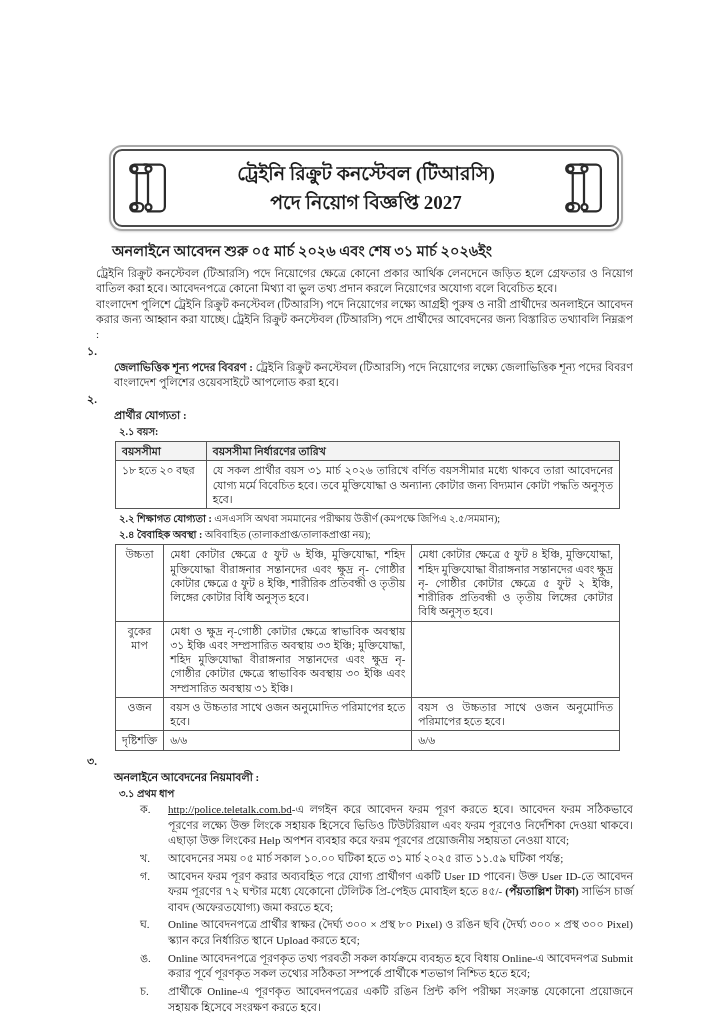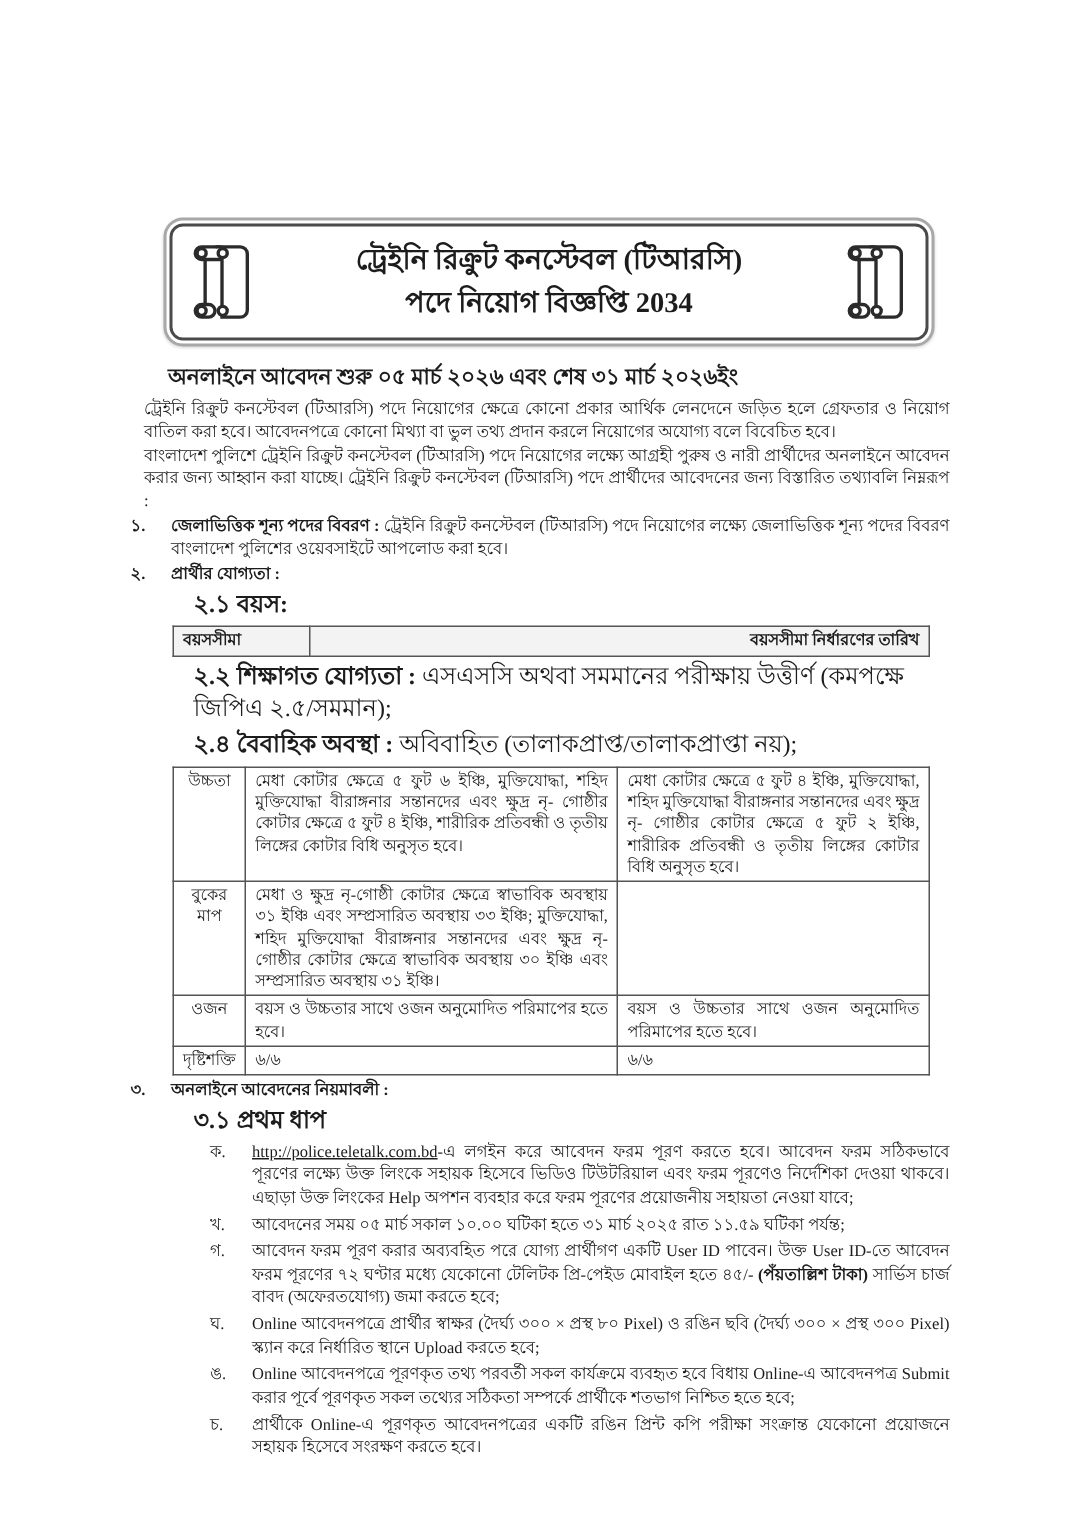--- a/index.html
+++ b/index.html
@@ -26,28 +26,28 @@
     padding:5px 10px;min-height:64px;
   }
   .title-text{flex:1;text-align:center;font-weight:bold;font-size:19px;line-height:1.55;}
   .scroll-icon{width:46px;height:60px;flex:0 0 auto;}
 
   
   .dates-heading{margin:9px 0 2px 27px;font-weight:bold;font-size:14.5px;}
   .para{margin:1px 0 1px 11px;font-size:11px;line-height:1.36;text-align:justify;}
   .num-item{display:grid;grid-template-columns:27px 1fr;margin:2px 0 1px 2px;font-size:11px;line-height:1.36;}
   .num-marker{font-weight:bold;}
-  .num-body{text-align:justify;}
+  .num-body{text-align:justify;margin-top:16px;}
   .bold{font-weight:bold;}
-  .sub-line{margin:2px 0 1px 44px;font-size:16px;line-height:1.36;}
+  .sub-line{margin:2px 0 1px 34px;font-size:10px;line-height:1.36;}
 
   
   table{border-collapse:collapse;margin:3px 0 3px 30px;width:505px;font-size:10.8px;line-height:1.32;}
   th,td{border:1px solid #555;padding:2px 6px;vertical-align:top;text-align:justify;}
-  th{background:#f3f3f3;font-weight:bold;text-align:right;}
+  th{background:#f3f3f3;font-weight:bold;text-align:left;}
   .c-label{text-align:center;width:9%;}
   .age-c1{width:18%;text-align:justify;}
   .phys-c2{width:46%;}
   .phys-c3{width:45%;}
 
   
   .rule-item{display:grid;grid-template-columns:28px 1fr;margin:2px 0 2px 55px;font-size:11px;line-height:1.42;}
   .rule-body{text-align:justify;}
   a.doc-link{color:#1c1c1c;text-decoration:underline;}
 </style>
@@ -64,21 +64,21 @@
           <circle cx="9.5" cy="11.5" r="3.2" fill="#fff"></circle>
           <line x1="12" y1="16" x2="12" y2="50"></line>
           <rect x="5" y="48" width="14" height="9" rx="4.5" fill="#fff"></rect>
           <circle cx="9.5" cy="52.5" r="3.2" fill="#fff"></circle>
           <path d="M20 7 H37 a5 5 0 0 1 5 5 V52 a5 5 0 0 1 -5 5 H24 V16" fill="#fff"></path>
           <circle cx="24.5" cy="11.5" r="3.2" fill="#fff"></circle>
           <circle cx="24.5" cy="52.5" r="3.2" fill="#fff"></circle>
         </svg>
         <div class="title-text">
           <div>ট্রেইনি রিক্রুট কনস্টেবল (টিআরসি)</div>
-          <div>পদে নিয়োগ বিজ্ঞপ্তি 2034</div>
+          <div>পদে নিয়োগ বিজ্ঞপ্তি 2027</div>
         </div>
         <svg class="scroll-icon" viewBox="0 0 48 64" fill="none" stroke="#2b2b2b" stroke-width="2.4" stroke-linecap="round">
           <rect x="5" y="7" width="22" height="9" rx="4.5" fill="#fff"></rect>
           <circle cx="9.5" cy="11.5" r="3.2" fill="#fff"></circle>
           <line x1="12" y1="16" x2="12" y2="50"></line>
           <rect x="5" y="48" width="14" height="9" rx="4.5" fill="#fff"></rect>
           <circle cx="9.5" cy="52.5" r="3.2" fill="#fff"></circle>
           <path d="M20 7 H37 a5 5 0 0 1 5 5 V52 a5 5 0 0 1 -5 5 H24 V16" fill="#fff"></path>
           <circle cx="24.5" cy="11.5" r="3.2" fill="#fff"></circle>
           <circle cx="24.5" cy="52.5" r="3.2" fill="#fff"></circle>
@@ -100,20 +100,24 @@
       <span class="num-body bold">প্রার্থীর যোগ্যতা :</span>
     </div>
 
     <div class="sub-line bold">২.১ বয়স:</div>
 
     <table>
       <tbody>
           <tr>
         <th class="age-c1">বয়সসীমা</th>
         <th>বয়সসীমা নির্ধারণের তারিখ</th>
+      </tr>
+      <tr>
+        <td class="age-c1">১৮ হতে ২০ বছর</td>
+        <td>যে সকল প্রার্থীর বয়স ৩১ মার্চ ২০২৬ তারিখে বর্ণিত বয়সসীমার মধ্যে থাকবে তারা আবেদনের যোগ্য মর্মে বিবেচিত হবে। তবে মুক্তিযোদ্ধা ও অন্যান্য কোটার জন্য বিদ্যমান কোটা পদ্ধতি অনুসৃত হবে।</td>
       </tr>
     </tbody>
       </table>
 
     <div class="sub-line"><span class="bold">২.২ শিক্ষাগত যোগ্যতা :</span><span> এসএসসি অথবা সমমানের পরীক্ষায় উত্তীর্ণ (কমপক্ষে জিপিএ ২.৫/সমমান);</span></div>
     <div class="sub-line"><span class="bold">২.৪ বৈবাহিক অবস্থা :</span><span> অবিবাহিত (তালাকপ্রাপ্ত/তালাকপ্রাপ্তা নয়);</span></div>
 
     <table>
       <tbody>
       <tr>

